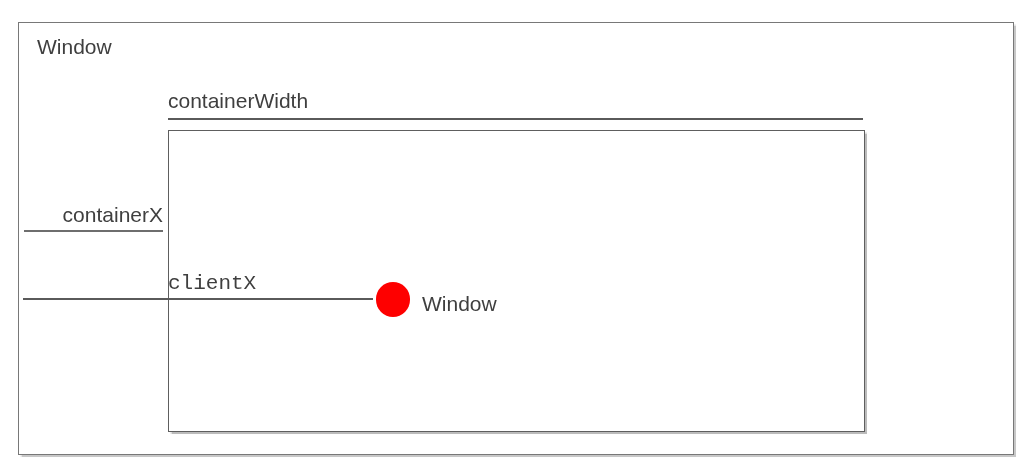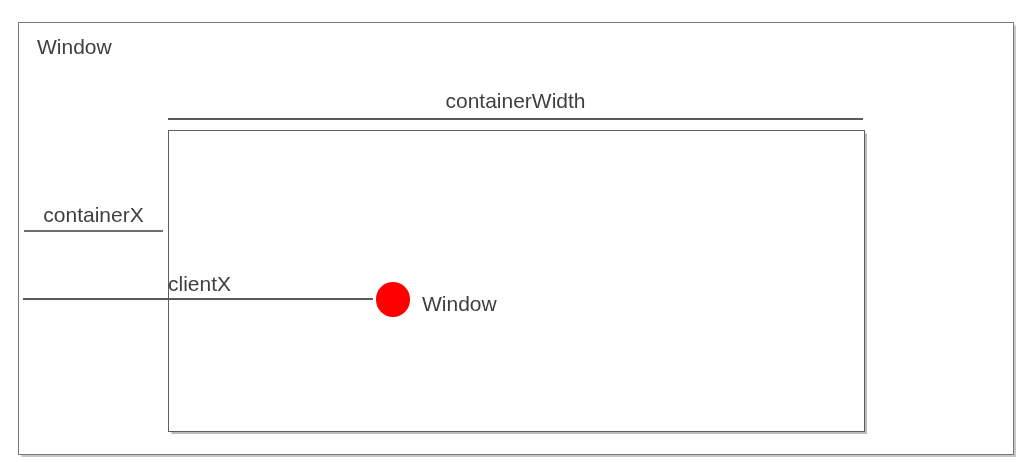--- a/index.html
+++ b/index.html
@@ -57,23 +57,23 @@
   .mline {
     position: absolute;
     height: 1.6px;
     background: #5a5a5a;
   }
   .cw-line  { left: 168px; top: 110px;   width: 695px; }
   .cx-line  { left: 24px;  top: 221.5px; width: 139px; background: #6e6e6e; height: 2px; }
   .clx-line { left: 23px;  top: 290px;   width: 350px; }
 
   
-  .cw-label  { left: 168px; top: 82px; width: 695px; text-align: center; }
-  .cx-label  { left: 24px;  top: 196px; width: 139px; text-align: center; }
-  .clx-label { left: 168px; top: 264.5px; }
+  .cw-label  { left: 168px; top: 82px; width: 695px; text-align: left; }
+  .cx-label  { left: 24px;  top: 196px; width: 139px; text-align: right; }
+  .clx-label { left: 168px; top: 264.5px; font-family: Liberation Mono, monospace; }
 
   
   .cursor-dot {
     position: absolute;
     left: 375.5px;
     top: 274px;
     width: 34.5px;
     height: 34.5px;
     border-radius: 50%;
     background: #fe0000;

